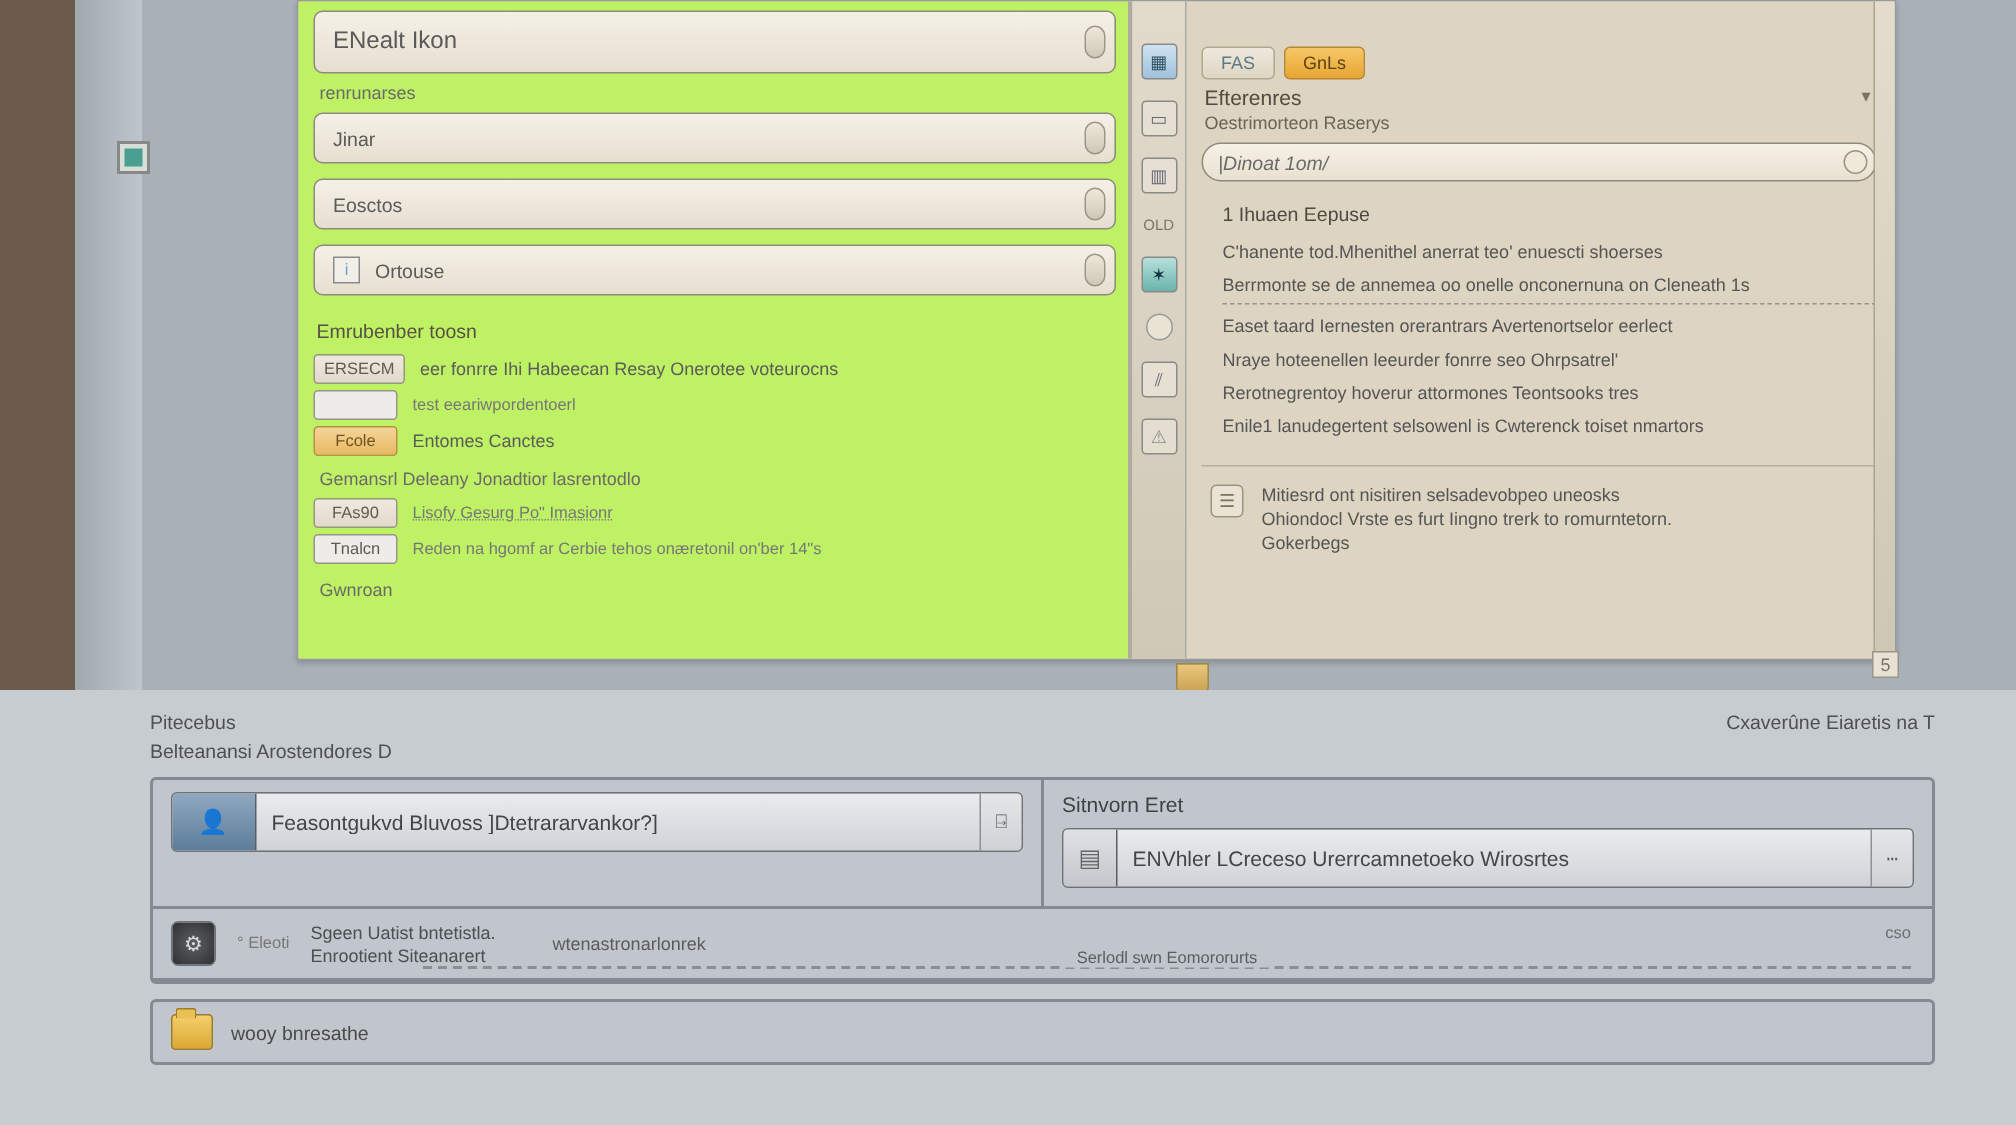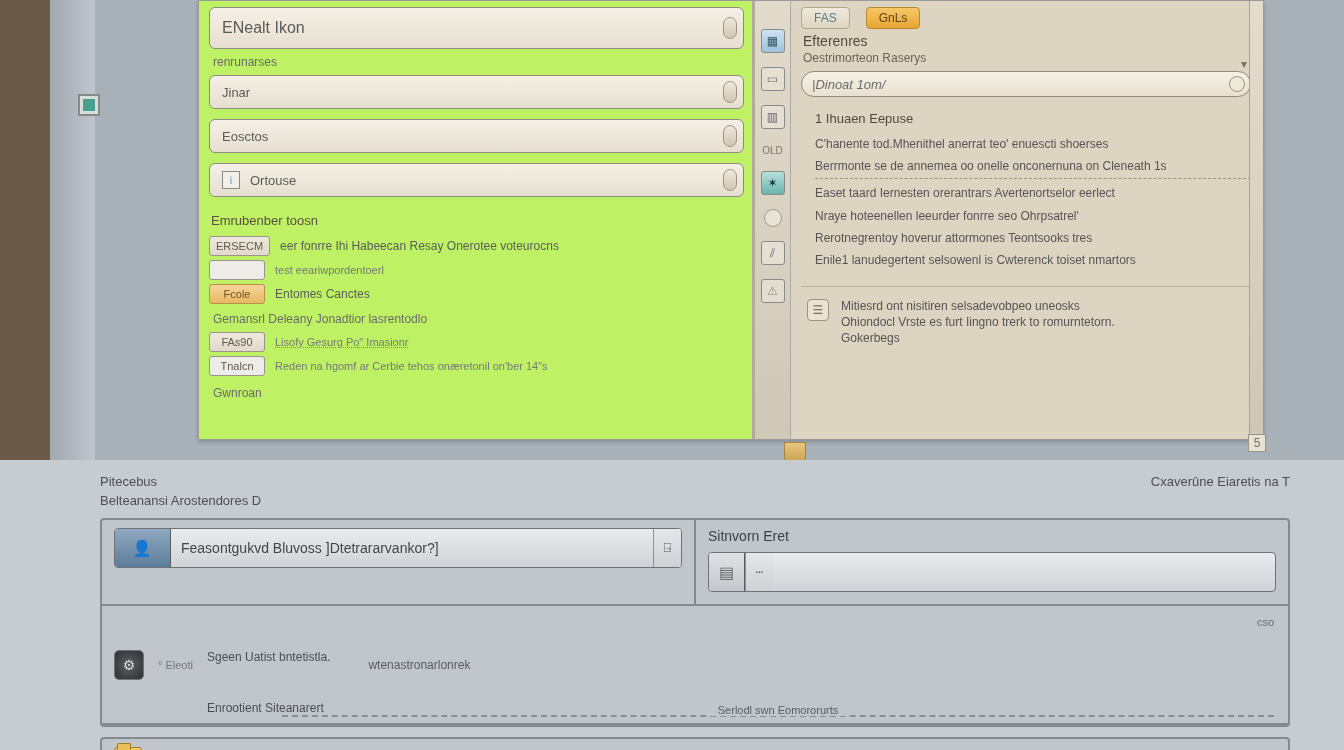--- a/index.html
+++ b/index.html
@@ -89,21 +89,21 @@
     background:linear-gradient(#f3eee2,#dcd4c2);
     display:flex;align-items:center;justify-content:center;font-size:12px;color:#667;
   }
   .vbtn.blue{ background:linear-gradient(#cfe2f0,#9fc2dc);color:#356; }
   .vbtn.teal{ background:linear-gradient(#b8e0dc,#6ab4ac);color:#134; }
   .vbtn.plain{ background:#e6e0d2; }
   .vbtn.warn{ color:#888;background:#e4ded0; }
   .vbtn.circ{ border-radius:50%; width:18px;height:18px;background:#e9e3d3;border-color:#999; }
 
   .pane-right-main{ flex:1;padding:6px 12px 6px 10px; position:relative; }
-  .tabs{ display:flex;gap:16px;margin-bottom:4px; }
+  .tabs{ display:flex;gap:6px;margin-bottom:4px;margin-top:24px; }
   .tab{
     padding:3px 12px;border:1px solid #b0a88f;border-radius:4px;
     background:linear-gradient(#eee9dc,#ded6c3);font-size:12px;color:#5c7a88;
   }
   .tab.active{
     background:linear-gradient(#f7c767,#e7a532);border-color:#b88830;color:#5a4418;
   }
   .hdr2{font-size:14px;color:#534a40;margin:2px 0 2px 2px;}
   .sub2{font-size:12px;color:#6a6458;margin:0 0 6px 2px;}
   .chev{
@@ -199,21 +199,21 @@
   .card-row2{
     display:flex;align-items:center;padding:8px 12px;gap:14px;position:relative;
     border-bottom:2px solid #858a90;
   }
   .sqico{
     width:30px;height:30px;border:1px solid #6e7276;border-radius:5px;
     background:radial-gradient(#5d5f63,#2f3032);display:flex;align-items:center;justify-content:center;
     color:#d8dadd;font-size:14px;
   }
   .stack{ display:flex;flex-direction:column;gap:1px; }
-  .stack span{font-size:12px;color:#4b4e52;margin-top:36px;}
+  .stack span{font-size:12px;color:#4b4e52;}
   .rnum{ position:absolute;right:14px;top:10px;font-size:11px;color:#6a6d71; }
   .dashrule{
     position:absolute;left:180px;right:14px;bottom:6px;
     border-bottom:2px dashed #8a8d92;
   }
   .dash-label{
     position:absolute;left:50%;bottom:-1px;transform:translateX(-50%);
     background:#c1c6cc;padding:0 8px;font-size:11px;color:#5a5d61;
   }
 
@@ -360,20 +360,21 @@
         <div class="combo">
           <div class="cico">👤</div>
           <div class="ctext">Feasontgukvd Bluvoss ]Dtetrararvankor?]</div>
           <div class="cend">⍈</div>
         </div>
       </div>
       <div class="col">
         <div class="col-title">Sitnvorn Eret</div>
         <div class="combo">
           <div class="cico doc">▤</div>
+          <div class="ctext">ENVhler  LCreceso Urerrcamnetoeko Wirosrtes</div>
           <div class="cend">ⵈ</div>
         </div>
       </div>
     </div>
 
     <div class="card-row2">
       <div class="sqico">⚙</div>
       <span class="row-text small">° Eleoti</span>
       <div class="stack">
         <span>Sgeen Uatist bntetistla.</span>

